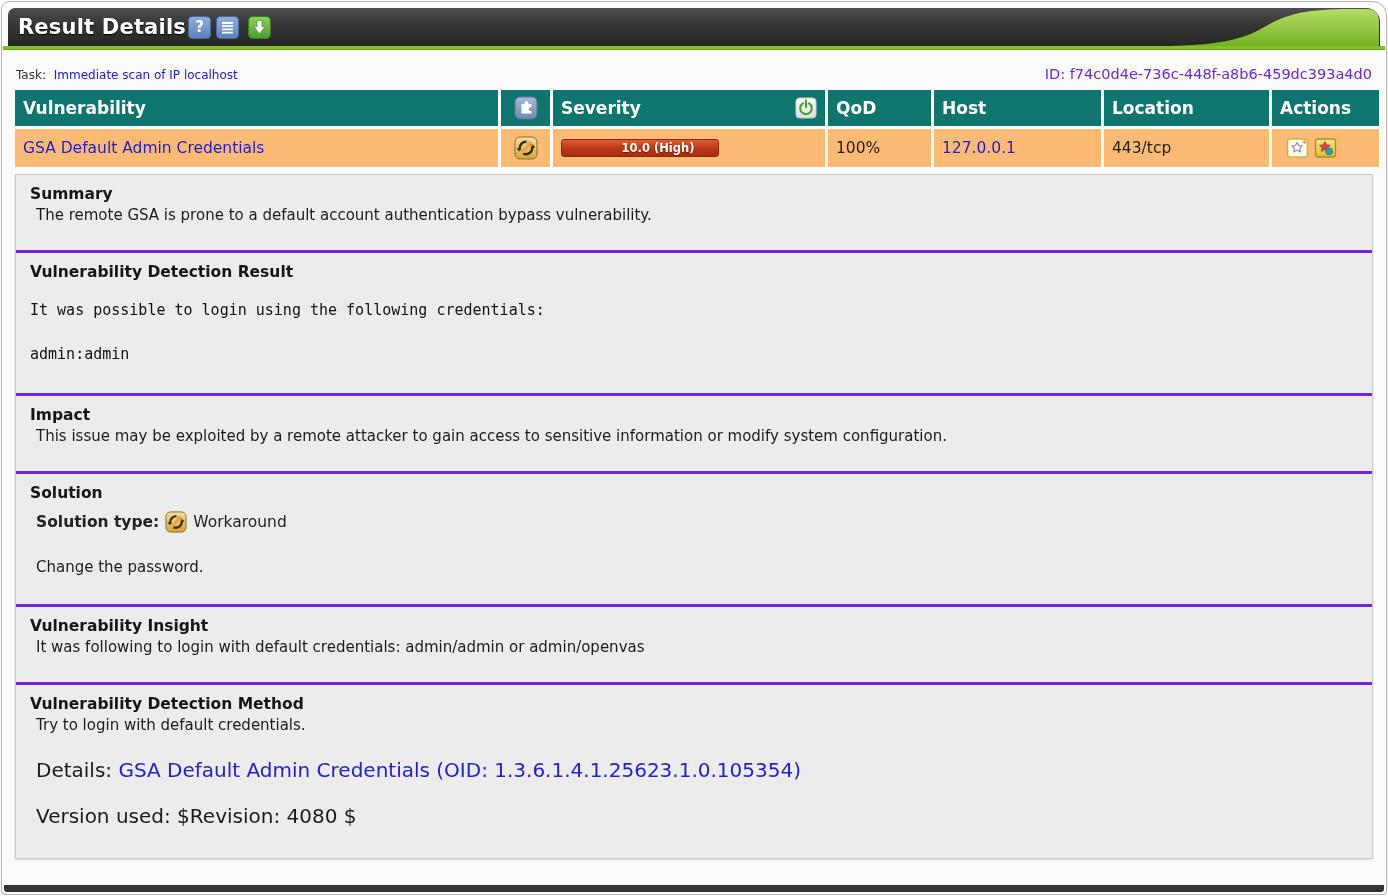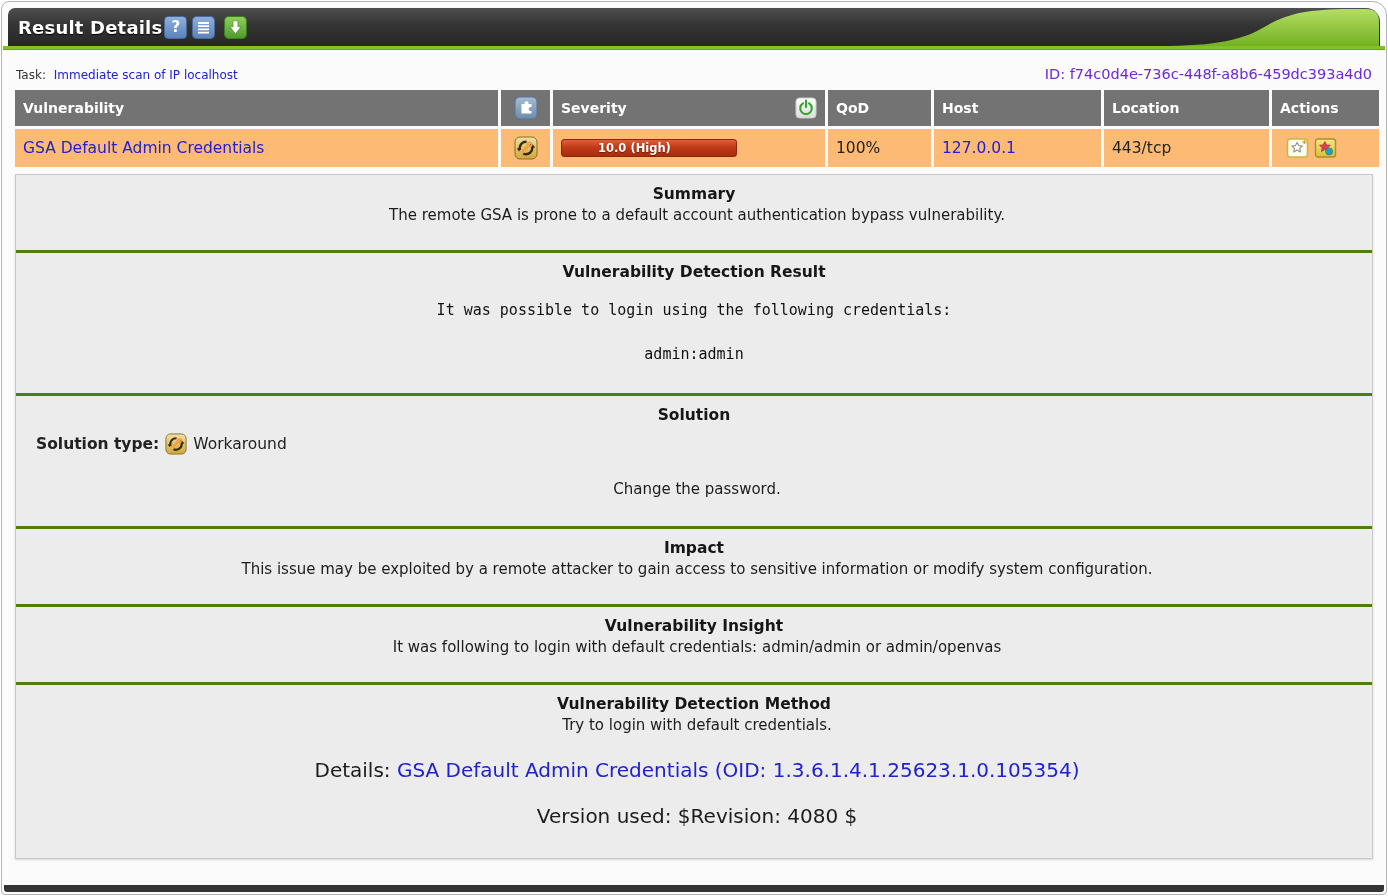--- a/index.html
+++ b/index.html
@@ -5,21 +5,21 @@
   * { box-sizing: border-box; margin: 0; padding: 0; }
   html,body { width:1388px; height:896px; background:#ffffff; font-family:"DejaVu Sans","Liberation Sans",sans-serif; color:#222; }
   .window { position:absolute; left:1px; top:1px; width:1386px; height:894px;
             border:1px solid #b3b3b3; border-radius:8px 14px 4px 4px; background:#fbfbfb; overflow:hidden; }
 
   
   .titlebar { position:absolute; left:6px; right:6px; top:6px; height:38px;
               border-radius:7px 14px 0 0;
               background:linear-gradient(180deg,#4e4e4e 0%,#353535 45%,#262626 100%);
               display:flex; align-items:center; padding-left:10px; }
-  .titlebar .title { color:#fff; font-weight:bold; font-size:18px; text-shadow:0 1px 1px #000; letter-spacing:.2px; }
+  .titlebar .title { color:#fff; font-weight:bold; font-size:21px; text-shadow:0 1px 1px #000; letter-spacing:.2px; }
   .tb-icon { display:inline-flex; width:23px; height:23px; border-radius:4px; margin-left:5px;
              align-items:center; justify-content:center; flex:0 0 auto; }
   .tb-icon.help { background:linear-gradient(180deg,#8fb0dd 0%,#5c82b8 100%); border:1px solid #47699b;
                   color:#fff; font-weight:bold; font-size:15px; margin-left:2px; }
   .tb-icon.dl { margin-left:9px; }
   .swoosh { position:absolute; right:0; top:0; height:38px; width:212px; }
   .green-rule { position:absolute; left:1px; right:1px; top:44px; height:4px; background:#84c127; border-bottom:1px solid #6aa31e; }
 
   
   .content { position:absolute; left:1px; right:1px; top:49px; bottom:10px; background:#fbfbfb; }
@@ -27,35 +27,35 @@
               margin:15px 13px 8px 13px; }
   .task-left { font-size:12px; color:#333; }
   .task-left a { margin-left:4px; }
   a { color:#2121cf; text-decoration:none; cursor:pointer; }
   .id-right { font-size:14.5px; color:#6d28d9; }
 
   
   .rtable { display:grid; margin:0 12px;
             grid-template-columns:483px 49px 272px 103px 167px 165px 107px;
             grid-auto-rows:min-content; gap:3px; }
-  .hcell { background:#737373; color:#fff; font-weight:bold; font-size:14px;
+  .hcell { background:#0f766e; color:#fff; font-weight:bold; font-size:17px;
            height:36px; display:flex; align-items:center; padding:0 8px; }
   .hcell.center { justify-content:center; }
   .hcell .spacer { flex:1; }
   .dcell { background:#fdba74; font-size:15.5px; height:38px; display:flex; align-items:center; padding:0 8px; }
-  .sevbar { width:176px; height:18px; border:1px solid #8f2507; border-radius:3px;
+  .sevbar { width:158px; height:18px; border:1px solid #8f2507; border-radius:3px;
             background:linear-gradient(180deg,#dd6038 0%,#c23a1a 45%,#a72c0e 100%);
-            color:#fff; font-size:11.5px; font-weight:bold; display:flex; align-items:center; justify-content:flex-start;
+            color:#fff; font-size:11.5px; font-weight:bold; display:flex; align-items:center; justify-content:center;
             text-shadow:0 1px 1px #6b1a04;padding-left:36px; }
   .act-icons { display:flex; gap:5px; padding-left:6px; }
   .icon-btn { display:inline-flex; cursor:pointer; }
 
   
-  .sections { margin:7px 12px 0 12px; border:1px solid #c9c9c9; background:#4d7c0f;
-              display:flex; flex-direction:column; gap:3px;text-align:center; }
+  .sections { margin:7px 12px 0 12px; border:1px solid #c9c9c9; background:#6d28d9;
+              display:flex; flex-direction:column; gap:3px; }
   .section { background:#ececec; padding:9px 14px 24px 14px; }
   .section h3 { font-size:15.5px; font-weight:bold; color:#161616; line-height:1.35; }
   .section .body { font-size:15px; margin-left:6px; line-height:1.4; color:#1c1c1c; }
   .section.det-result { padding-bottom:30px; }
   .mono { font-family:"DejaVu Sans Mono","Liberation Mono",monospace; font-size:15px; color:#111;
           white-space:pre; }
   .mono.l1 { margin-top:18px; }
   .mono.l2 { margin-top:26px; }
   .section.solution { padding-bottom:26px; }
   .soltype-line { display:flex; align-items:center; margin:7px 0 0 6px; font-size:15.5px; }
@@ -235,43 +235,43 @@
         <h3>Summary</h3>
         <p class="body">The remote GSA is prone to a default account authentication bypass vulnerability.</p>
       </div>
 
       <div class="section det-result">
         <h3>Vulnerability Detection Result</h3>
         <div class="mono l1">It was possible to login using the following credentials:</div>
         <div class="mono l2">admin:admin</div>
       </div>
 
+      <div class="section">
+        <h3>Impact</h3>
+        <p class="body">This issue may be exploited by a remote attacker to gain access to sensitive information or modify system configuration.</p>
+      </div>
+
       <div class="section solution">
         <h3>Solution</h3>
         <div class="soltype-line">
           <span class="lbl">Solution type:</span>
           <svg width="22" height="22" viewBox="0 0 24 24">
             <rect x="1" y="1" width="22" height="22" rx="5" fill="url(#wkG)" stroke="#8d6f1e"></rect>
             <circle cx="12" cy="12" r="6.3" fill="none" stroke="#3c2b07" stroke-width="2.4" stroke-dasharray="12.5 4.5"></circle>
             <polygon points="18.9,8.6 21.2,11.5 17.3,11.9" fill="#3c2b07"></polygon>
             <polygon points="5.1,15.4 2.8,12.5 6.7,12.1" fill="#3c2b07"></polygon>
             <path d="M8.6 15.4 L14.4 9.6" stroke="#f2a23c" stroke-width="3" stroke-linecap="round"></path>
             <circle cx="15.5" cy="8.5" r="2.1" fill="none" stroke="#f2a23c" stroke-width="1.7"></circle>
           </svg>
           <span class="val">Workaround</span>
         </div>
         <p class="body">Change the password.</p>
       </div>
 
       <div class="section">
-        <h3>Impact</h3>
-        <p class="body">This issue may be exploited by a remote attacker to gain access to sensitive information or modify system configuration.</p>
-      </div>
-
-      <div class="section">
         <h3>Vulnerability Insight</h3>
         <p class="body">It was following to login with default credentials: admin/admin or admin/openvas</p>
       </div>
 
       <div class="section det-method">
         <h3>Vulnerability Detection Method</h3>
         <p class="body">Try to login with default credentials.</p>
         <div class="det-line">
           <span>Details:</span>
           <a>GSA Default Admin Credentials (OID: 1.3.6.1.4.1.25623.1.0.105354)</a>

